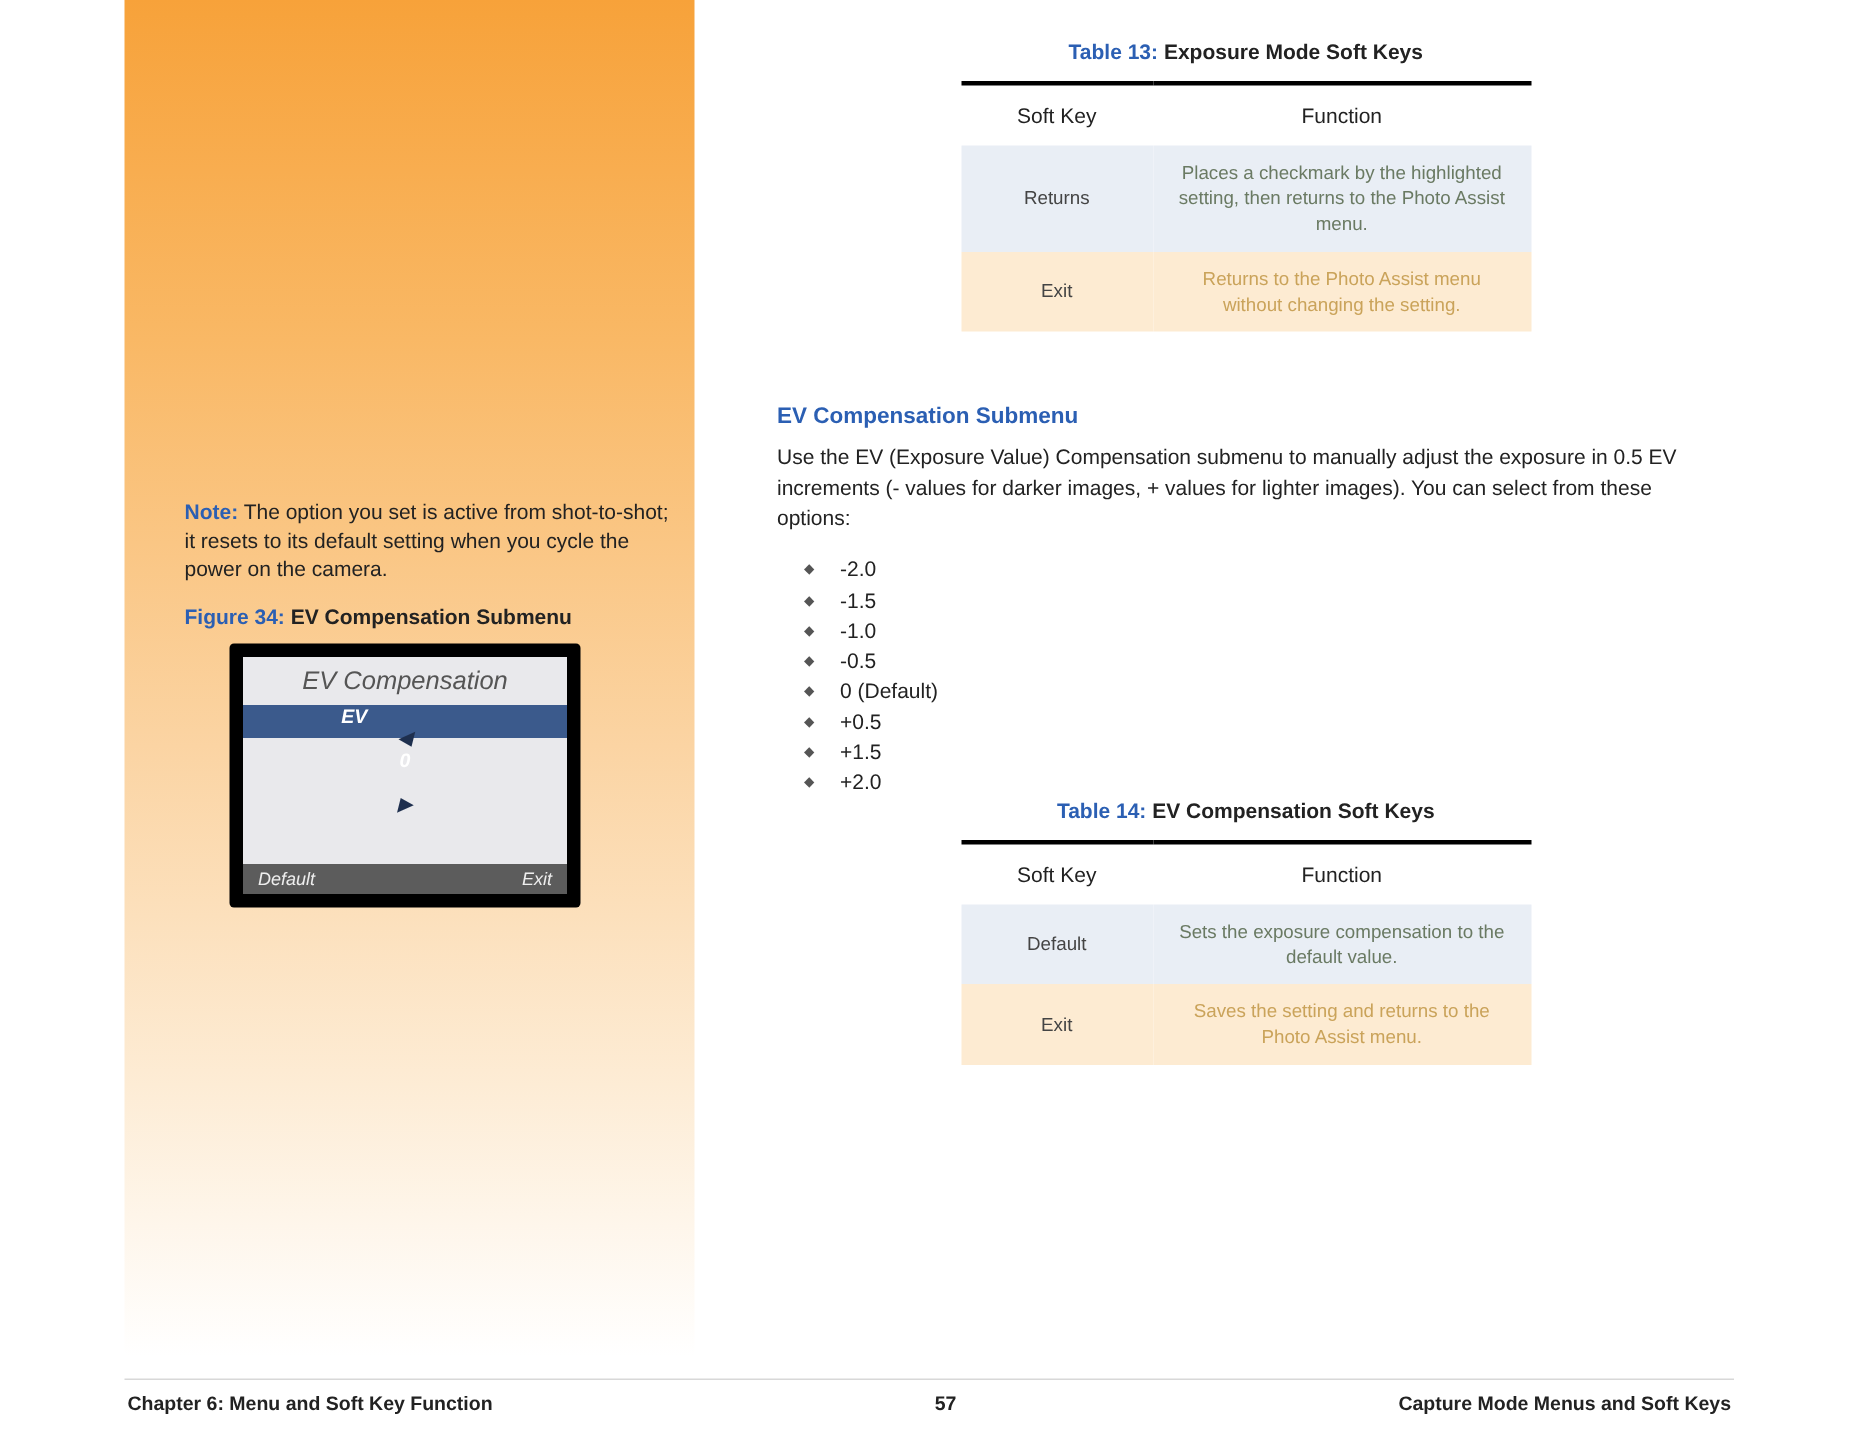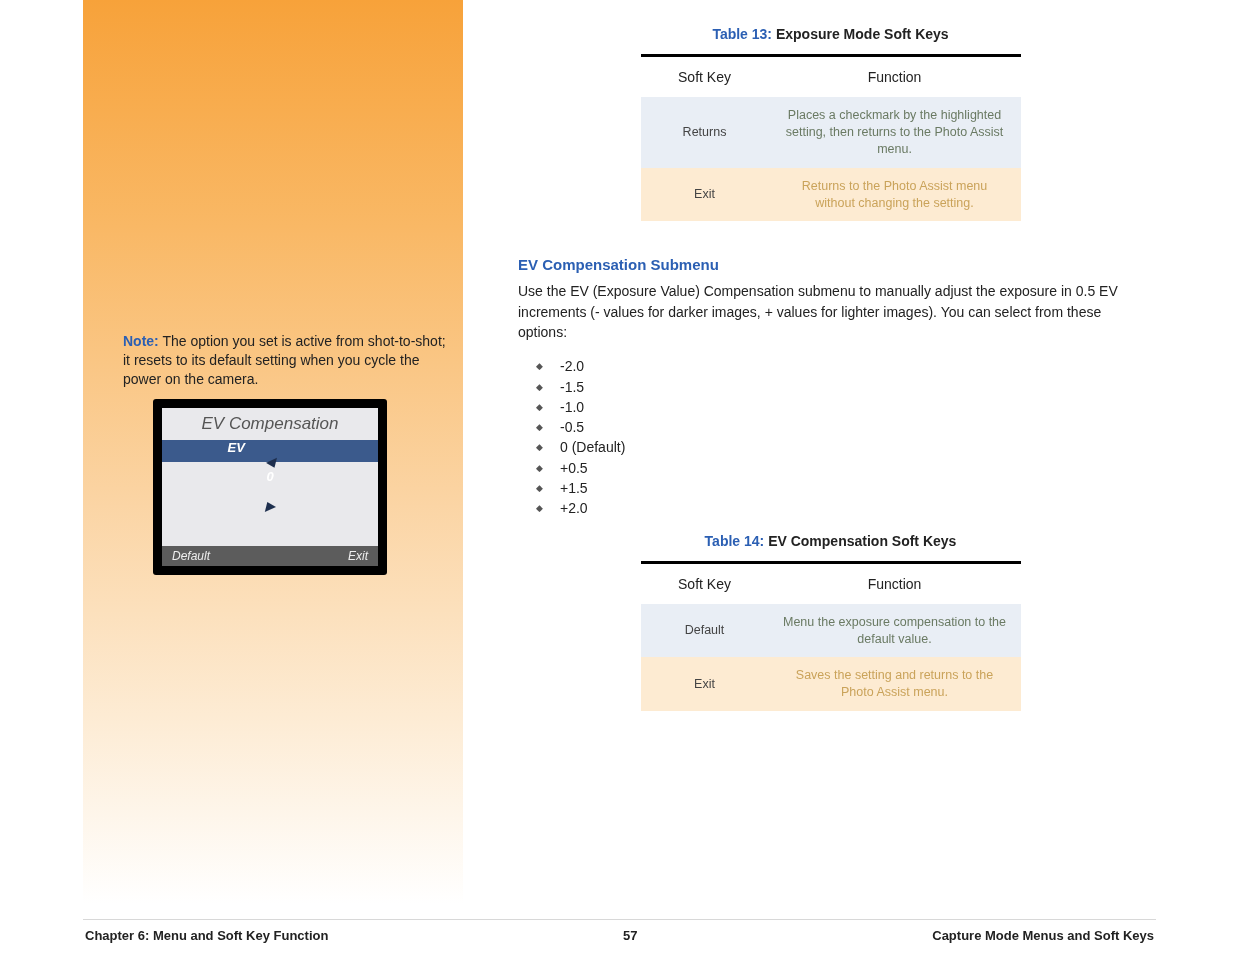--- a/index.html
+++ b/index.html
@@ -103,21 +103,21 @@
     top: 26px;
     width: 625px;
   }
   .tbl-caption {
     font-size: 14px;
     font-weight: bold;
     text-align: center;
     margin-bottom: 12px;
   }
   .tbl-caption .tlabel { color: #2b5fb3; }
-  .tbl-wrap { width: 380px; margin: 0 auto 35px; }
+  .tbl-wrap { width: 380px; margin: 0 auto 48px; }
   table.soft { width: 100%; border-collapse: collapse; border-top: 3px solid #000; }
   table.soft th {
     font-size: 14px; font-weight: normal; text-align: center;
     padding: 12px 8px; background: #fff;
   }
   table.soft th:first-child { width: 128px; }
   table.soft td {
     font-size: 12.5px; text-align: center;
     padding: 10px 14px; line-height: 1.35;
     vertical-align: middle;
@@ -134,21 +134,21 @@
     margin-bottom: 8px;
   }
   .body-text {
     font-size: 14px;
     line-height: 1.45;
     margin-bottom: 14px;
   }
   ul.diamond {
     list-style: none;
     margin-left: 18px;
-    margin-bottom: 14px;
+    margin-bottom: 0;
   }
   ul.diamond li {
     font-size: 14px;
     line-height: 1.45;
     position: relative;
     padding-left: 24px;
   }
   ul.diamond li::before {
     content: "◆";
     position: absolute;
@@ -172,20 +172,23 @@
 </style>
 </head>
 <body>
 
 <div class="page">
   <div class="sidebar-gradient"></div>
 
   <div class="left-col">
     <p class="note-line">
       <span class="note-label">Note:</span><span> The option you set is active from shot-to-shot; it resets to its default setting when you cycle the power on the camera.</span>
+    </p>
+    <p class="figure-caption">
+      <span class="figure-label">Figure 34:</span><span> EV Compensation Submenu</span>
     </p>
 
     <div class="lcd-frame">
       <div class="lcd-screen">
         <div class="lcd-title">EV Compensation</div>
         <div class="lcd-bar">
           <span class="lcd-bar-ev">EV</span>
           <span class="lcd-bar-arrow">◀</span>
           <span class="lcd-bar-val">0</span>
           <span class="lcd-bar-arrow">▶</span>
@@ -245,21 +248,21 @@
       <table class="soft">
         <thead>
           <tr>
             <th>Soft Key</th>
             <th>Function</th>
           </tr>
         </thead>
         <tbody>
           <tr class="r0">
             <td>Default</td>
-            <td>Menu the exposure compensation to the default value.</td>
+            <td>Sets the exposure compensation to the default value.</td>
           </tr>
           <tr class="r1">
             <td>Exit</td>
             <td>Saves the setting and returns to the Photo Assist menu.</td>
           </tr>
         </tbody>
       </table>
     </div>
   </div>
 

